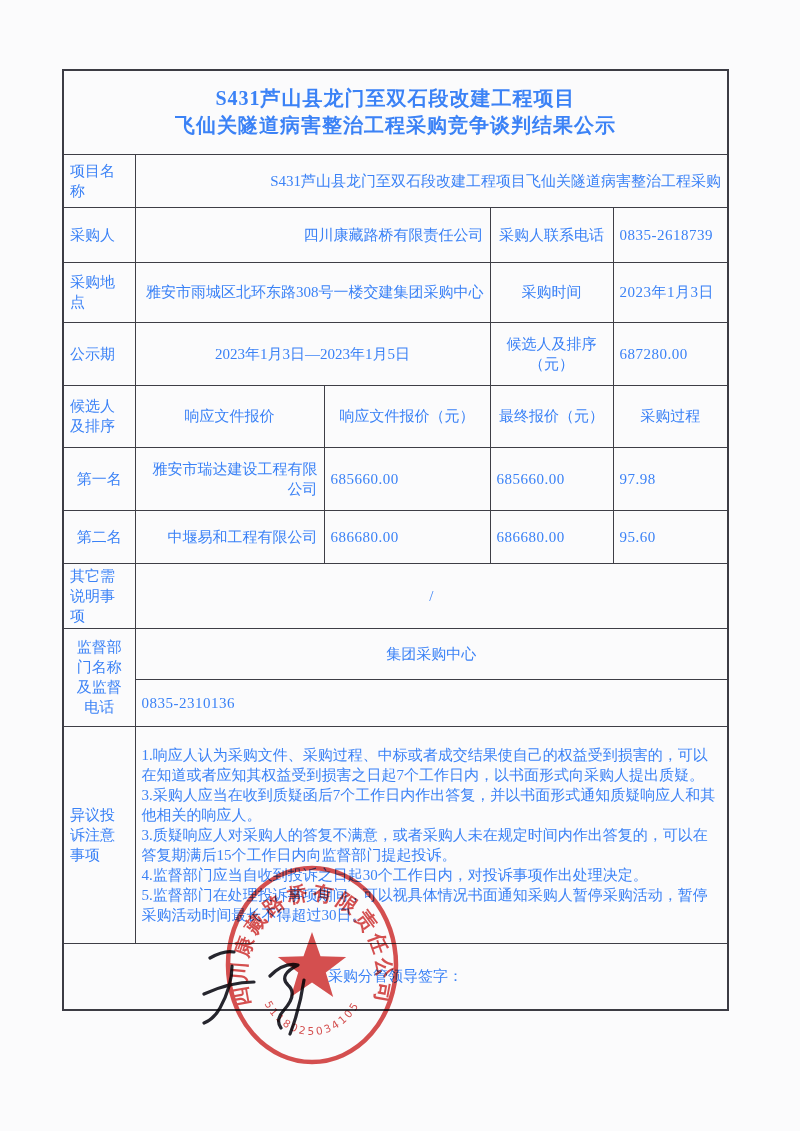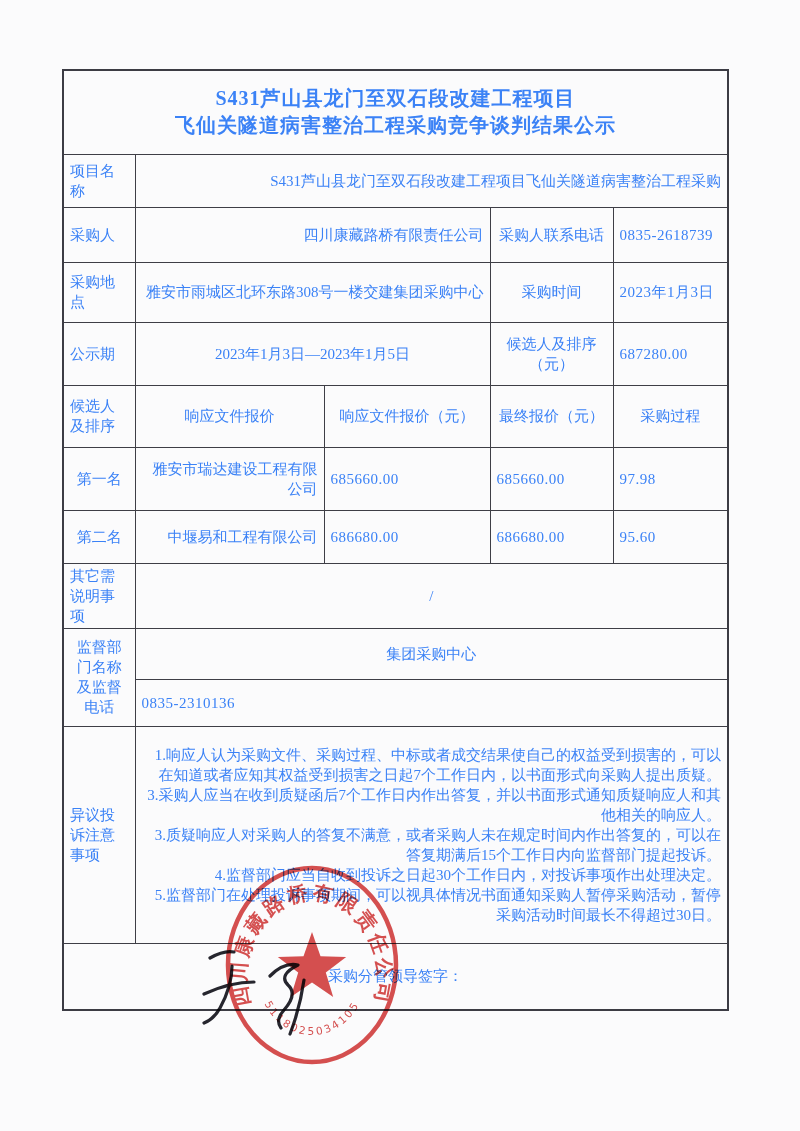--- a/index.html
+++ b/index.html
@@ -26,21 +26,21 @@
     background:transparent;
   }
   td.title-cell { text-align:center; padding:6px 4px; }
   .title-line { font-size:20px; font-weight:bold; line-height:27px; letter-spacing:1px; }
   td.lab { text-align:left; padding:2px 3px; }
   td.lab-c { text-align:center; padding:2px 2px; }
   td.val-l { text-align:right; padding-left:9px; }
   td.val-c { text-align:center; }
   td.num { letter-spacing:0.5px; }
   td.notes {
-    font-size:14.5px; line-height:21.5px; text-align:right;
+    font-size:14.5px; line-height:21.5px; text-align:left;
     padding:6px 10px 6px 8px; vertical-align:middle;
   }
   tr.r-title  { height:84px; }
   tr.r-proj   { height:53px; }
   tr.r-buyer  { height:55px;padding-left:44px; }
   tr.r-loc    { height:60px; }
   tr.r-pub    { height:63px; }
   tr.r-head   { height:62px; }
   tr.r-c1     { height:63px; }
   tr.r-c2     { height:53px; }

